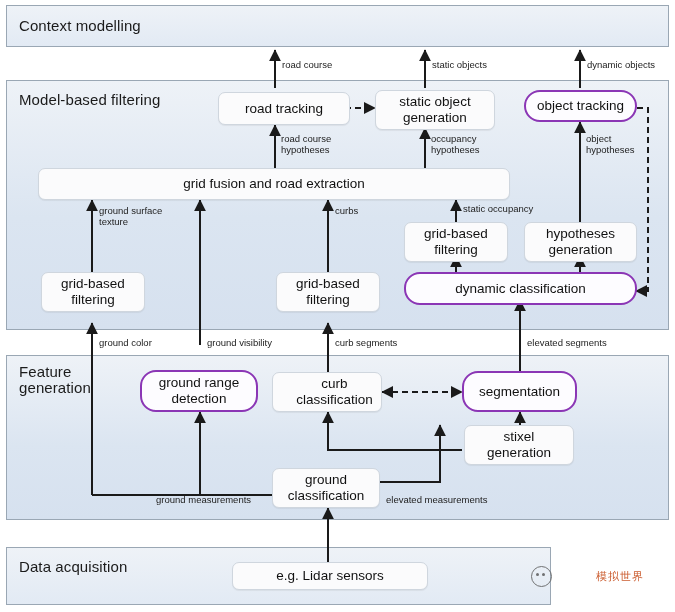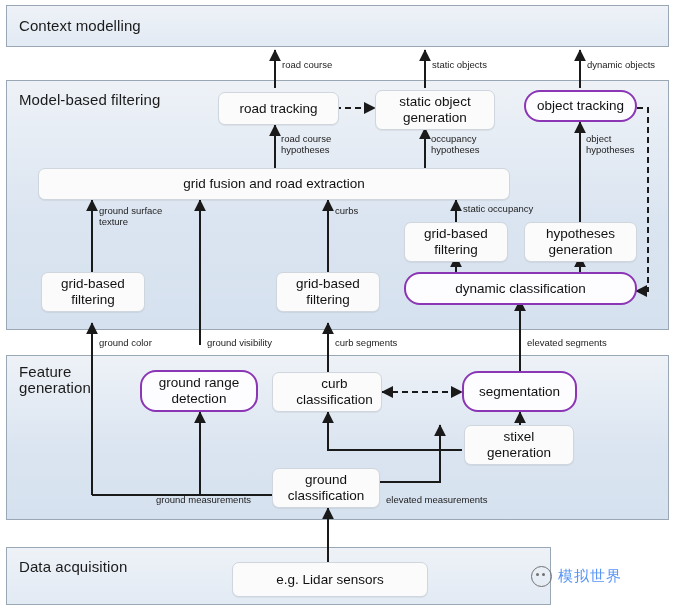--- a/index.html
+++ b/index.html
@@ -29,22 +29,22 @@
   
   #wires{position:absolute;left:0;top:0;width:675px;height:612px;overflow:visible;}
 
   
   .wm{position:absolute;display:flex;align-items:center;gap:6px;opacity:.85;}
   .wm-badge{width:19px;height:19px;border-radius:50%;border:1.6px solid #5b5b5b;
             position:relative;}
   .wm-badge::before,.wm-badge::after{content:"";position:absolute;width:3px;height:3px;
             border-radius:50%;background:#5b5b5b;top:6px;}
   .wm-badge::before{left:4px;} .wm-badge::after{left:10px;}
-  .wm-text{font-size:15px;color:#3b82f6;letter-spacing:1px;
-           font-family:"DejaVu Sans",sans-serif;}
+  .wm-text{font-size:11px;color:#c2410c;letter-spacing:1px;
+           font-family:"DejaVu Sans",sans-serif;margin-left:38px;}
 </style>
 </head>
 <body>
 
 <div id="stage">
 
   <div class="band thin" style="left:6px;top:5px;width:663px;height:42px;">
     <div class="band-title" style="top:12px;">Context modelling</div>
   </div>
 
@@ -106,21 +106,21 @@
     </g>
 
     <g stroke="#1a1a1a" stroke-width="2" fill="none" stroke-dasharray="6,4">
       <line x1="335" y1="108" x2="375" y2="108" marker-end="url(#ahs)"></line>
       <line x1="382" y1="392" x2="462" y2="392" marker-end="url(#ahs)"></line>
       <line x1="382" y1="392" x2="388" y2="392" marker-end="url(#ahs)" transform="translate(0,0) rotate(180,385,392)"></line>
       <path d="M637,108 L648,108 L648,291 L636,291" marker-end="url(#ahs)"></path>
     </g>
   </svg>
 
-  <div class="node" style="left:218px;top:92px;width:121px;height:33px;">
+  <div class="node" style="left:218px;top:92px;width:132px;height:33px;">
     <span>road tracking</span>
   </div>
 
   <div class="node" style="left:375px;top:90px;width:120px;height:40px;">
     <span>static object
 generation</span>
   </div>
 
   <div class="node hl sq" style="left:524px;top:90px;width:113px;height:32px;">
     <span>object tracking</span>
@@ -171,21 +171,21 @@
   <div class="node" style="left:464px;top:425px;width:110px;height:40px;">
     <span>stixel
 generation</span>
   </div>
 
   <div class="node" style="left:272px;top:468px;width:108px;height:40px;">
     <span>ground
 classification</span>
   </div>
 
-  <div class="node" style="left:232px;top:562px;width:196px;height:35px;">
+  <div class="node" style="left:232px;top:562px;width:196px;height:28px;">
     <span>e.g. Lidar sensors</span>
   </div>
 
   <div class="elabel" style="left:282px;top:59px;">road course</div>
   <div class="elabel" style="left:432px;top:59px;">static objects</div>
   <div class="elabel" style="left:587px;top:59px;width:92px;overflow:hidden;white-space:nowrap;">dynamic objects</div>
 
   <div class="elabel" style="left:281px;top:133px;">road course
 hypotheses</div>
   <div class="elabel" style="left:431px;top:133px;">occupancy

